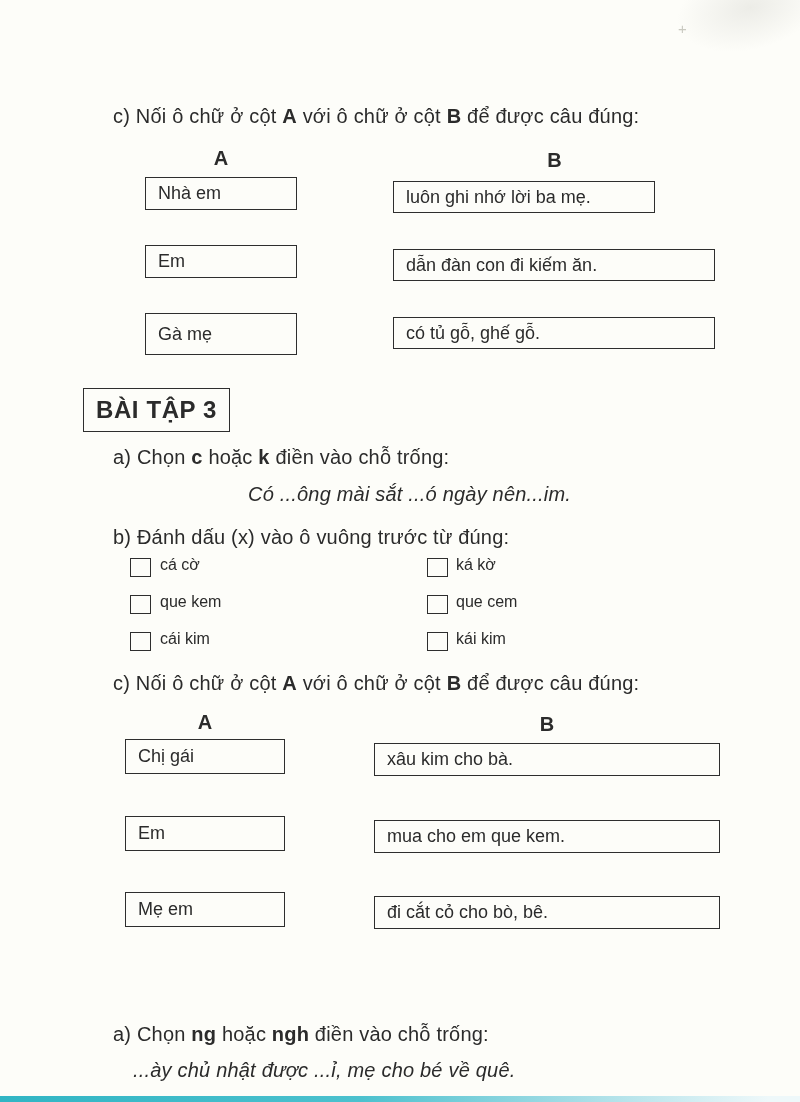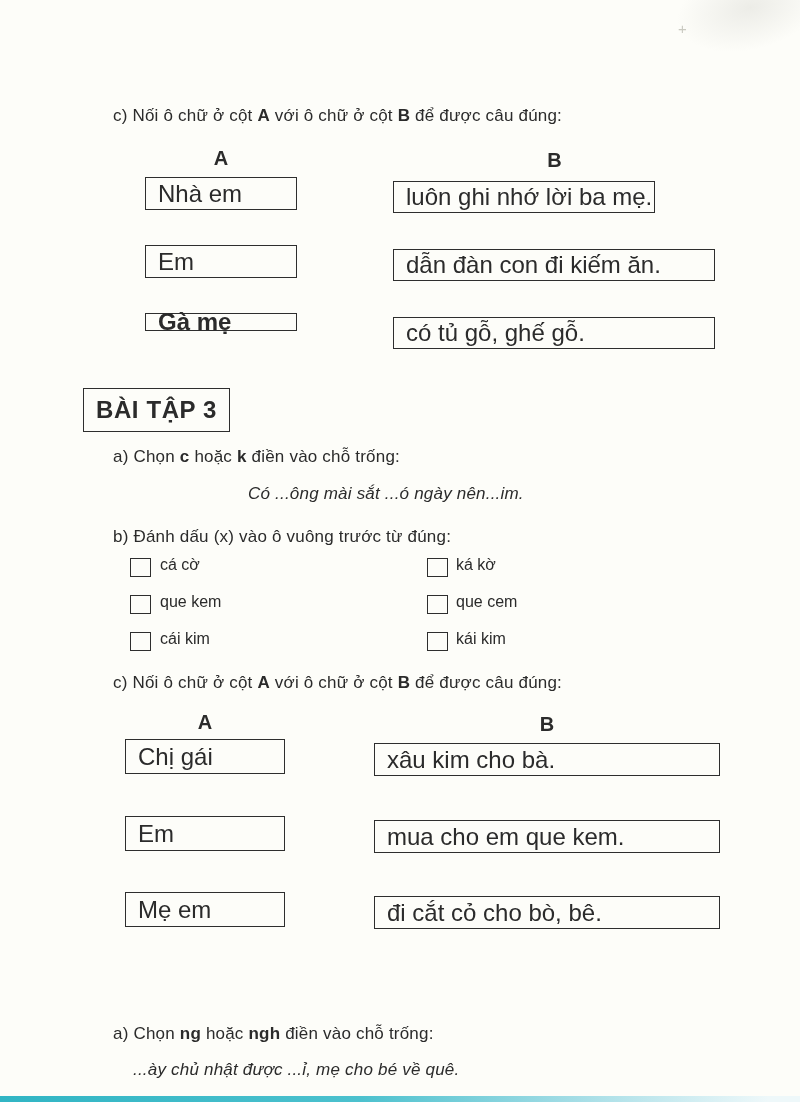--- a/index.html
+++ b/index.html
@@ -11,34 +11,34 @@
   .page {
     position:relative;
     width:800px;
     height:1102px;
     background:#fdfdf9;
     color:#2b2b2b;
     overflow:hidden;
   }
   .line {
     position:absolute;
-    font-size:17px;
+    font-size:20px;
     line-height:26px;
     letter-spacing:0.2px;
     white-space:nowrap;
   }
   .b  { font-weight:bold; }
   .it { font-style:italic; }
   .mbox {
     position:absolute;
     border:1.6px solid #2e2e2e;
     display:flex;
     align-items:center;
     padding-left:12px;
-    font-size:24px;
+    font-size:18px;
     white-space:nowrap;
     background:transparent;
   }
   .colhead {
     position:absolute;
     font-weight:bold;
     font-size:20px;
     text-align:center;
   }
   .titlebox {
@@ -96,21 +96,21 @@
 
   <div class="colhead" style="left:145px; top:147px; width:152px;">A</div>
   <div class="colhead" style="left:393px; top:149px; width:323px;">B</div>
 
   <div class="mbox" style="left:145px; top:177px; width:152px; height:33px;">Nhà em</div>
   <div class="mbox" style="left:393px; top:181px; width:262px; height:32px;">luôn ghi nhớ lời ba mẹ.</div>
 
   <div class="mbox" style="left:145px; top:245px; width:152px; height:33px;">Em</div>
   <div class="mbox" style="left:393px; top:249px; width:322px; height:32px;">dẫn đàn con đi kiếm ăn.</div>
 
-  <div class="mbox" style="left:145px; top:313px; width:152px; height:18px;font-weight:bold;">Gà mẹ</div>
+  <div class="mbox" style="left:145px; top:313px; width:152px; height:42px;">Gà mẹ</div>
   <div class="mbox" style="left:393px; top:317px; width:322px; height:32px;">có tủ gỗ, ghế gỗ.</div>
 
   <div class="titlebox" style="left:83px; top:388px;">BÀI TẬP 3</div>
 
   <div class="line" style="left:113px; top:444px;"><span>a) Chọn </span><span class="b">c</span><span> hoặc </span><span class="b">k</span><span> điền vào chỗ trống:</span></div>
 
   <div class="line it" style="left:248px; top:481px;">Có ...ông mài sắt ...ó ngày nên...im.</div>
 
   <div class="line" style="left:113px; top:524px;">b) Đánh dấu (x) vào ô vuông trước từ đúng:</div>
 

